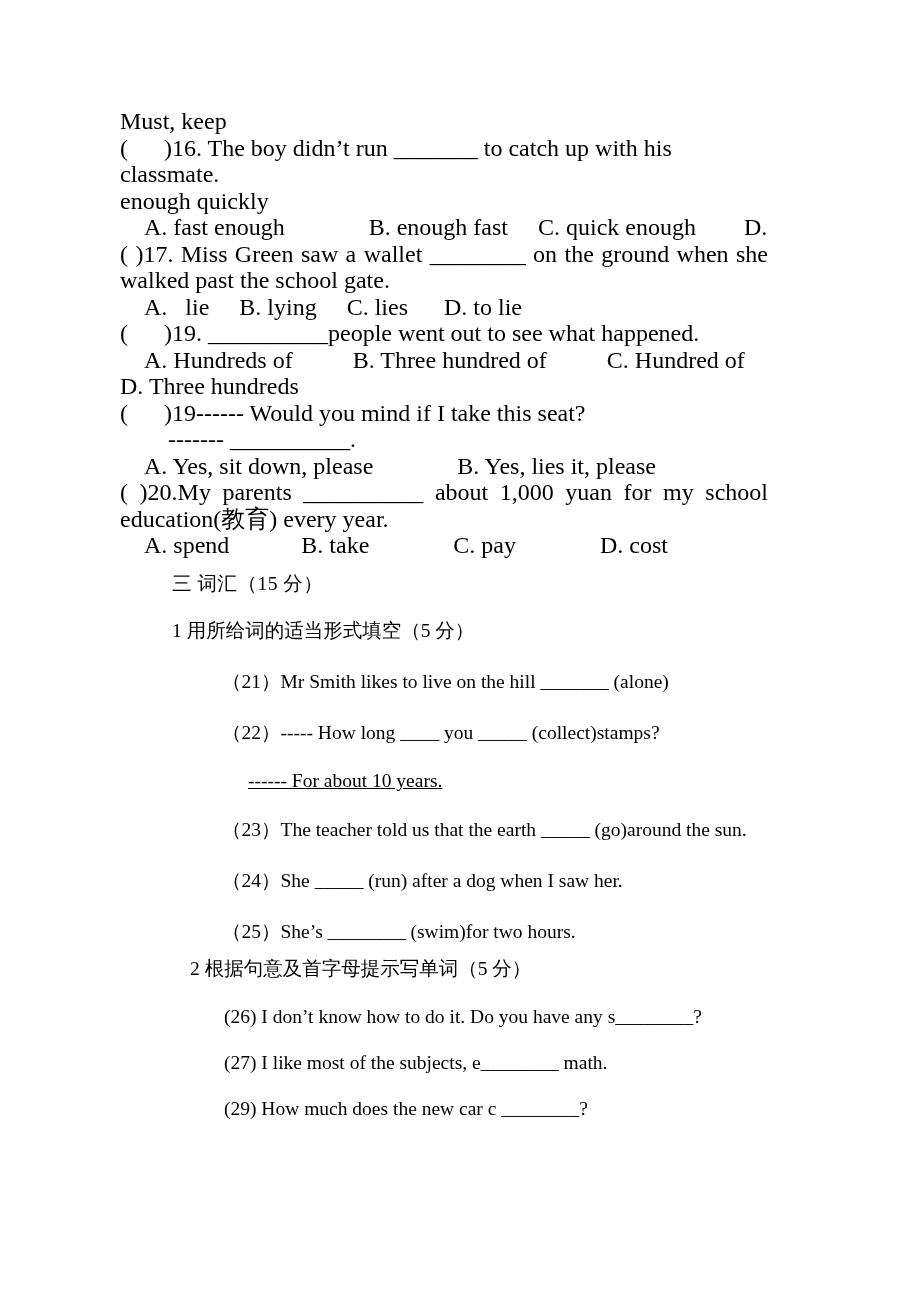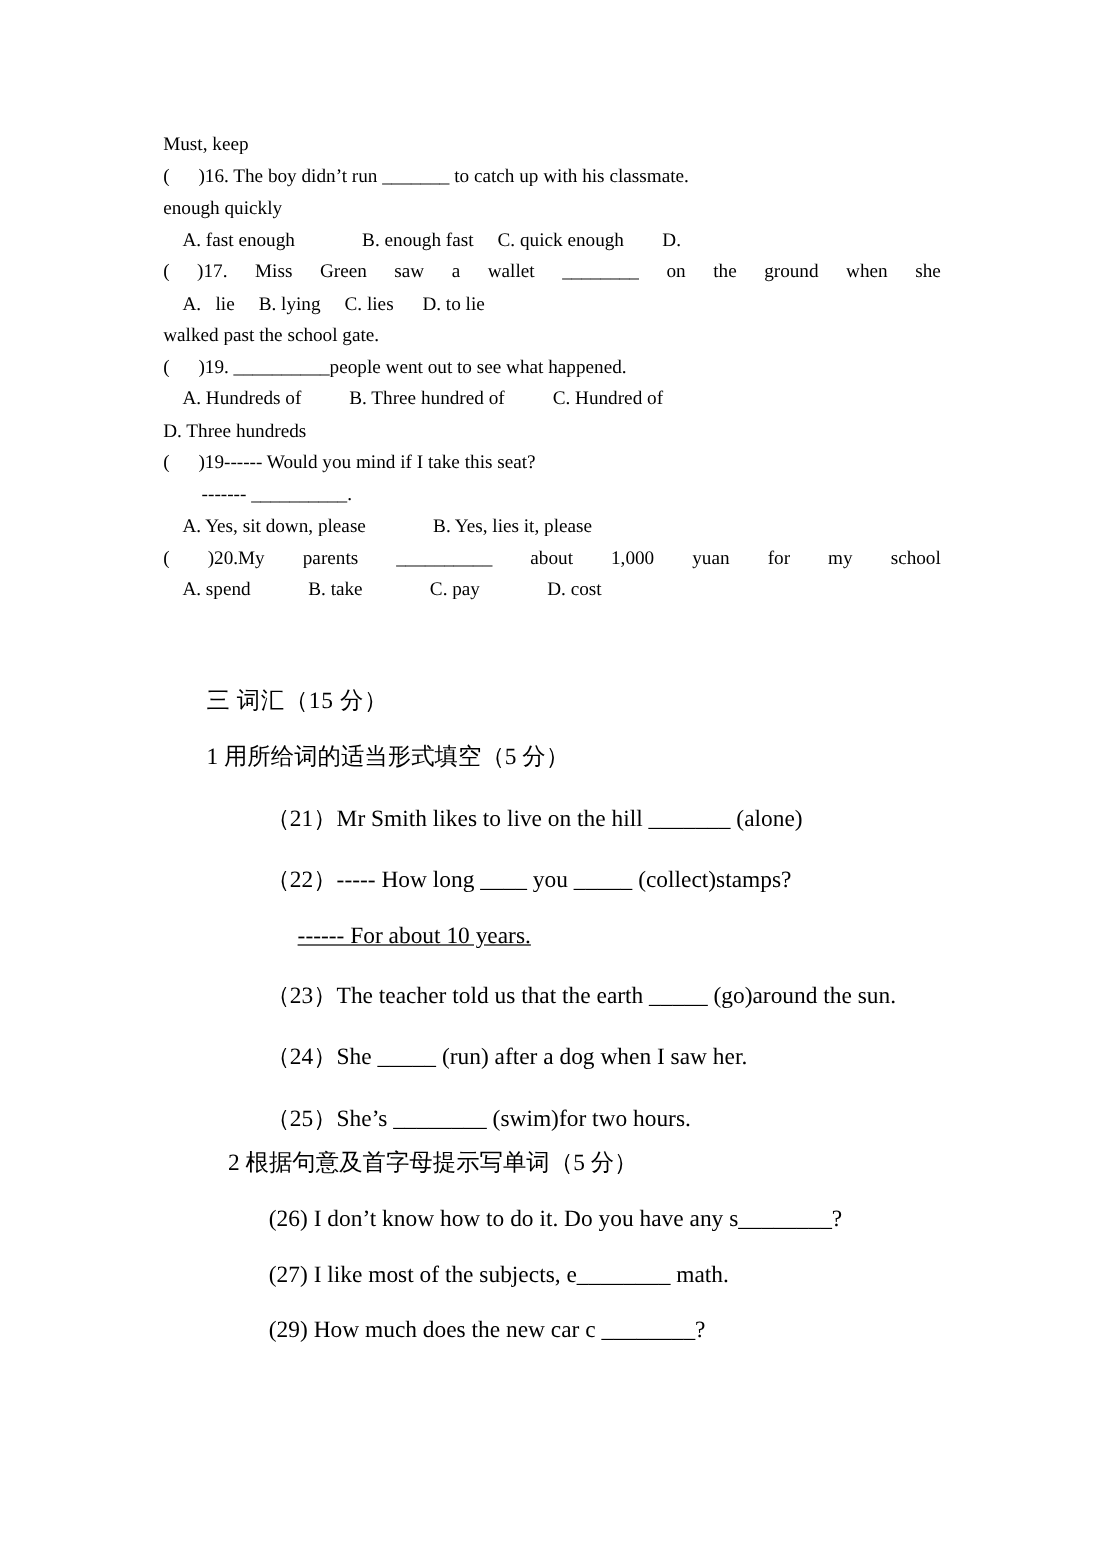--- a/index.html
+++ b/index.html
@@ -7,22 +7,22 @@
     width:920px; height:1302px;
     font-family:"Liberation Serif","DejaVu Serif",serif;
     color:#000000;
     -webkit-font-smoothing:antialiased;
   }
   .page { position:relative; width:920px; height:1302px; background:#fff; overflow:hidden; }
 
   
   .blockA {
     position:absolute;
-    left:136px; top:108px; width:648px;
-    font-size:16px;
+    left:120px; top:108px; width:648px;
+    font-size:24px;
     line-height:26.5px;
   }
   .blockA .ln { white-space:pre-wrap; }
   .blockA .just {
     text-align:justify;
     text-align-last:justify;
     white-space:normal;
   }
 
   
@@ -54,32 +54,33 @@
 
   <div class="blockA">
 
     <div class="ln">Must, keep</div>
 
     <div class="ln">(      )16. The boy didn’t run _______ to catch up with his classmate.</div>
     <div class="ln">enough quickly</div>
     <div class="ln">    A. fast enough              B. enough fast     C. quick enough        D.</div>
 
     <div class="just">(      )17. Miss Green saw a wallet ________ on the ground when she</div>
+    <div class="ln">walked past the school gate.</div>
     <div class="ln">    A.   lie     B. lying     C. lies      D. to lie</div>
-    <div class="ln">walked past the school gate.</div>
 
     <div class="ln">(      )19. __________people went out to see what happened.</div>
     <div class="ln">    A. Hundreds of          B. Three hundred of          C. Hundred of</div>
     <div class="ln">D. Three hundreds</div>
 
     <div class="ln">(      )19------ Would you mind if I take this seat?</div>
     <div class="ln">        ------- __________.</div>
     <div class="ln">    A. Yes, sit down, please              B. Yes, lies it, please</div>
 
     <div class="just">(      )20.My parents __________ about 1,000 yuan for my school</div>
+    <div class="ln">education(教育) every year.</div>
     <div class="ln">    A. spend            B. take              C. pay              D. cost</div>
 
   </div>
 
   <div class="secHead">三  词汇（15 分）</div>
 
   <div class="subHead1">1 用所给词的适当形式填空（5 分）</div>
 
   <div class="blockB">
     <div class="q">（21）Mr Smith likes to live on the hill _______ (alone)</div>

